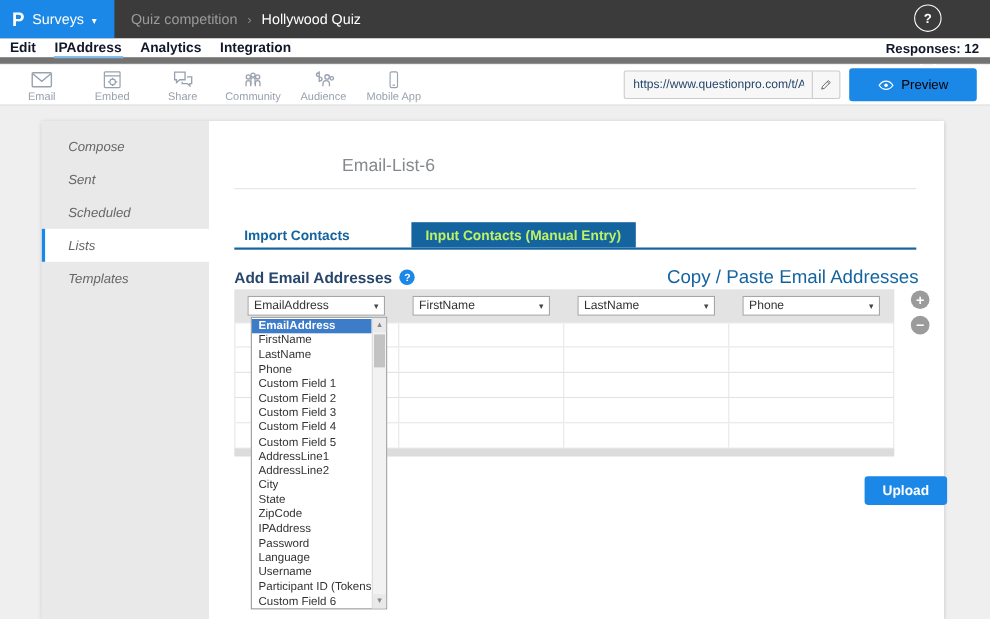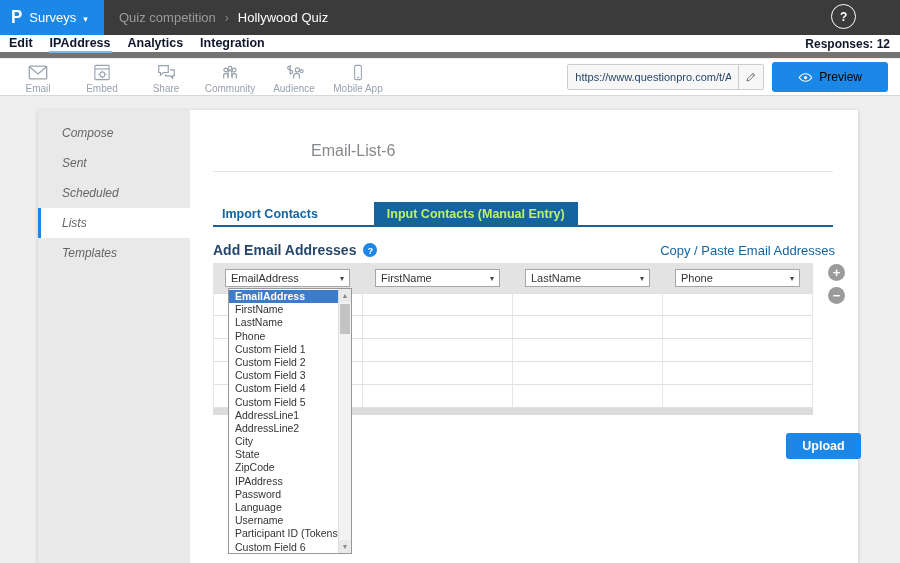--- a/index.html
+++ b/index.html
@@ -110,21 +110,21 @@
   }
   .tab.active { background:#1464a0; color:#bef264; margin-left:5px; padding:4px 13px; }
 
   .section-row { position:absolute; left:23px; right:23px; top:132px; display:flex; align-items:center; }
   .section-title { font-size:14px; font-weight:bold; color:#26476b; }
   .help-badge {
     width:14px; height:14px; margin-left:7px; border-radius:50%;
     background:#1b87e6; color:#fff; font-size:9.5px; font-weight:bold;
     display:flex; align-items:center; justify-content:center; cursor:pointer;
   }
-  .copy-link { margin-left:auto; font-size:13px; color:#1464a0; cursor:pointer;text-align:center; }
+  .copy-link { margin-left:auto; font-size:17px; color:#1464a0; cursor:pointer;text-align:center; }
 
   
   .table { position:absolute; left:23px; top:153px; width:600px; }
   .thead { height:30px; background:#e3e3e3; display:flex; }
   .th { width:150px; display:flex; align-items:center; padding-left:12px; }
   .select {
     width:125px; height:18px; background:#fff; border:1px solid #a6a6a6;
     display:flex; align-items:center; justify-content:space-between;
     padding:0 5px 0 5px; font-size:11px; color:#333; cursor:pointer;
   }

